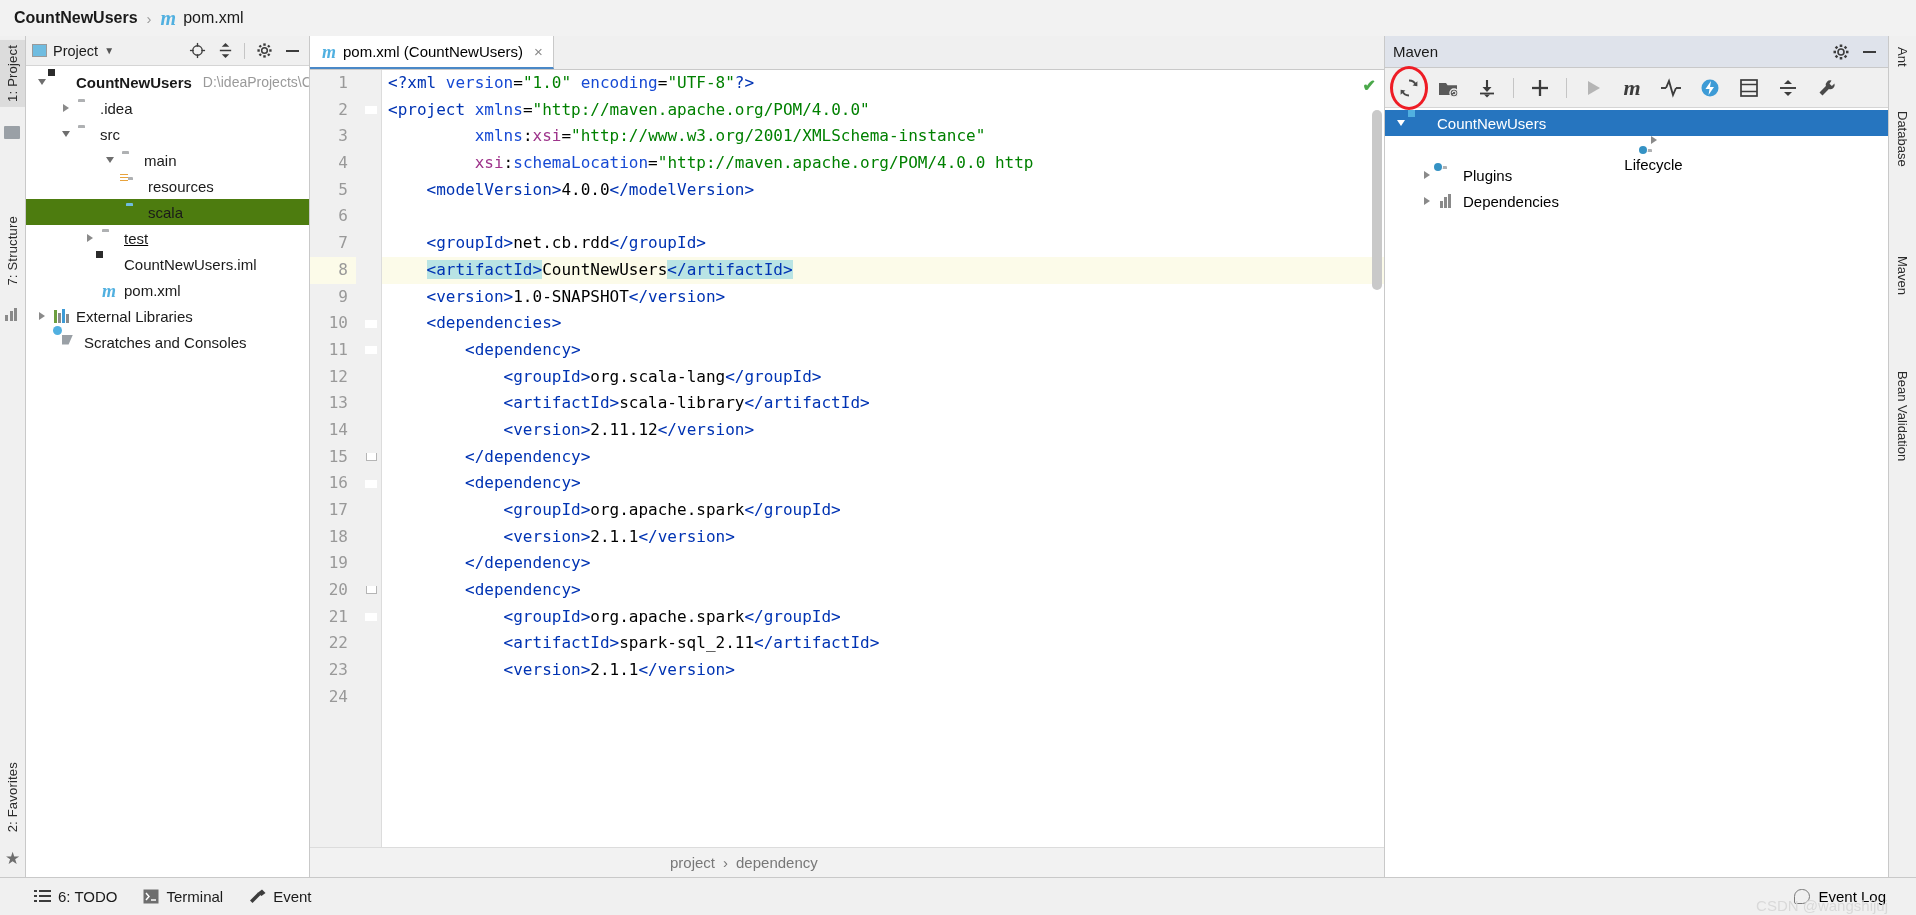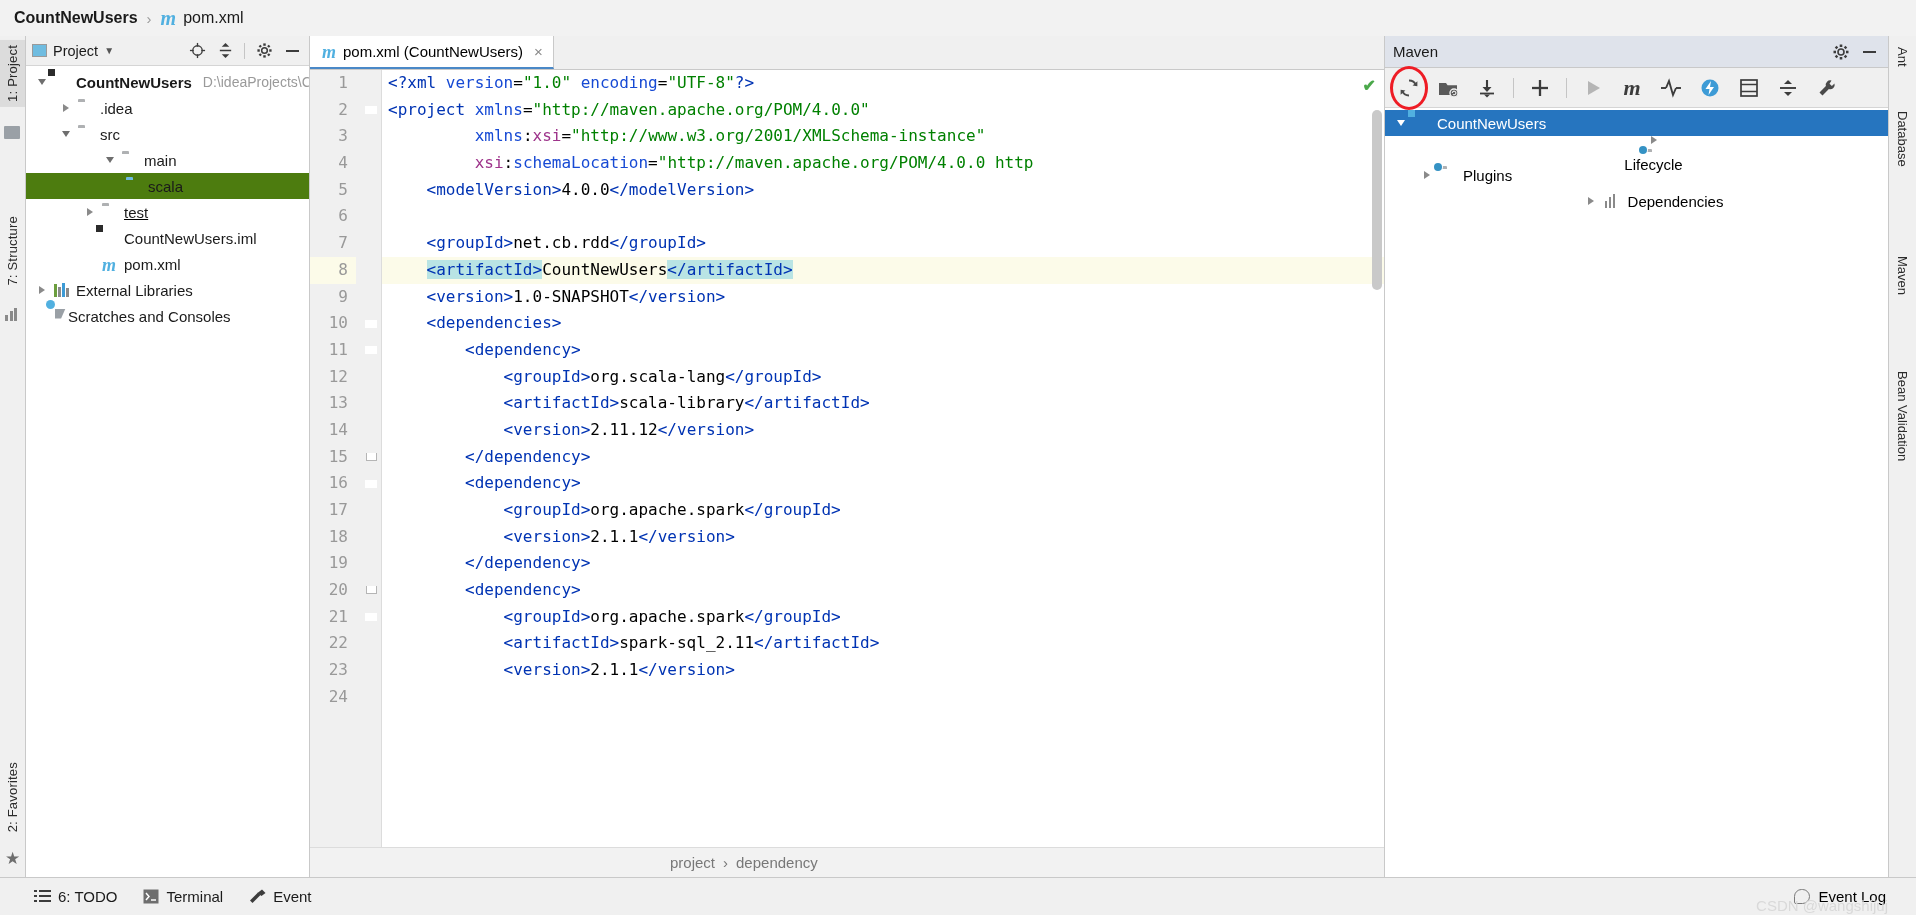--- a/index.html
+++ b/index.html
@@ -353,20 +353,25 @@
             <span class="ico"><span class="fld"></span></span>
             <span class="tlabel">src</span>
           </div>
           <div class="trow" style="padding-left: 76px;">
             <span class="tw">
               <span class="arrow-d"></span>
             </span>
             <span class="ico"><span class="fld"></span></span>
             <span class="tlabel">main</span>
           </div>
+          <div class="trow" style="padding-left: 80px;">
+            <span class="tw"></span>
+            <span class="ico"><span class="fld"><span class="badge-lines"></span></span></span>
+            <span class="tlabel">resources</span>
+          </div>
           <div class="trow sel" style="padding-left: 80px;">
             <span class="tw"></span>
             <span class="ico"><span class="fld blue"></span></span>
             <span class="tlabel">scala</span>
           </div>
           <div class="trow" style="padding-left: 56px; text-decoration: underline;">
             <span class="tw">
               <span class="arrow-r"></span>
             </span>
             <span class="ico"><span class="fld"></span></span>
@@ -389,21 +394,21 @@
             <span class="ico">
               <span class="libico">
                 <i style="height:13px;background:#6c9e3f"></i>
                 <i style="height:10px;background:#8a8a8a"></i>
                 <i style="height:14px;background:#3d9bd6"></i>
                 <i style="height:9px;background:#8a8a8a"></i>
               </span>
             </span>
             <span class="tlabel">External Libraries</span>
           </div>
-          <div class="trow" style="padding-left: 0; text-align: center;">
+          <div class="trow" style="padding-left: 16px;">
             <span class="tw"></span>
             <span class="ico"><span class="scrico"></span></span>
             <span class="tlabel">Scratches and Consoles</span>
           </div>
         </div>
     </div>
 
     <div class="editor-col">
       <div class="tabstrip">
         <div class="etab">
@@ -633,21 +638,21 @@
             <span class="ico"><span class="fld"><span class="badge-gear"></span></span></span>
             <span>Lifecycle</span>
           </div>
           <div class="mrow" style="padding-left: 34px;">
             <span class="tw">
               <span class="arrow-r"></span>
             </span>
             <span class="ico"><span class="fld"><span class="badge-gear"></span></span></span>
             <span>Plugins</span>
           </div>
-          <div class="mrow" style="padding-left: 34px; justify-content: center;">
+          <div class="mrow" style="padding-left: 34px;">
             <span class="tw">
               <span class="arrow-r"></span>
             </span>
             <span class="ico">
               <span class="libico">
                 <i style="height:7px"></i>
                 <i style="height:11px"></i>
                 <i style="height:14px"></i>
               </span>
             </span>

